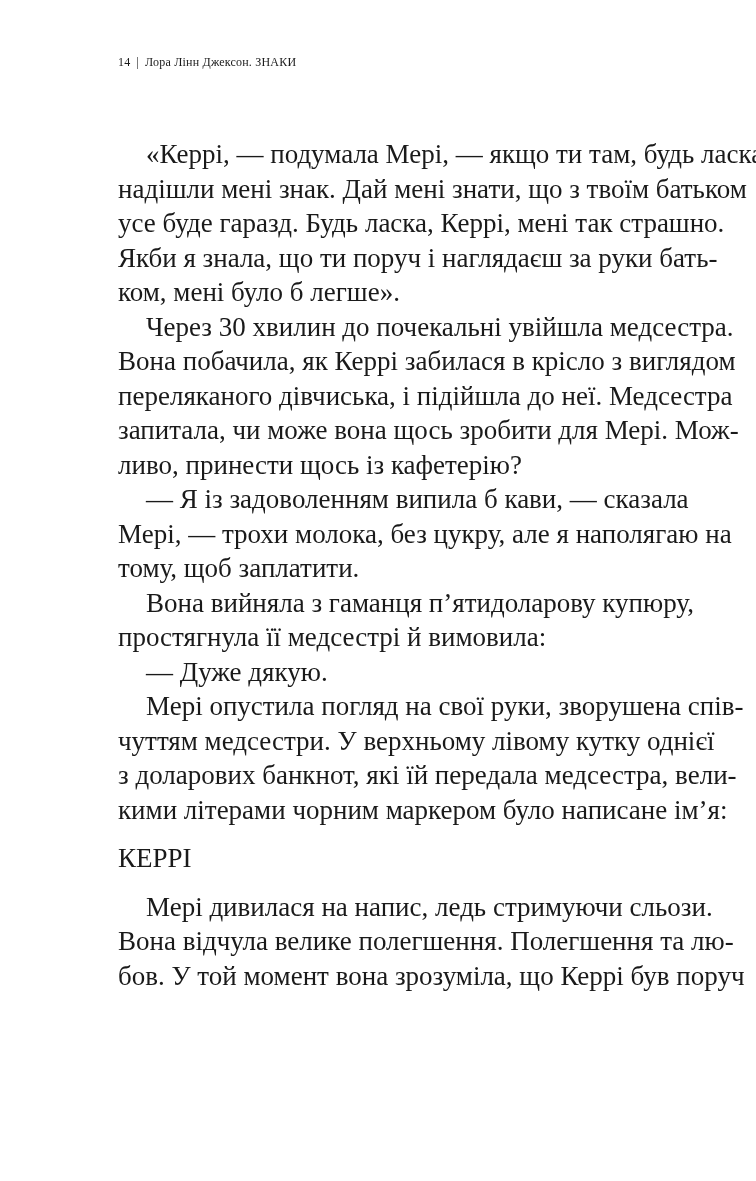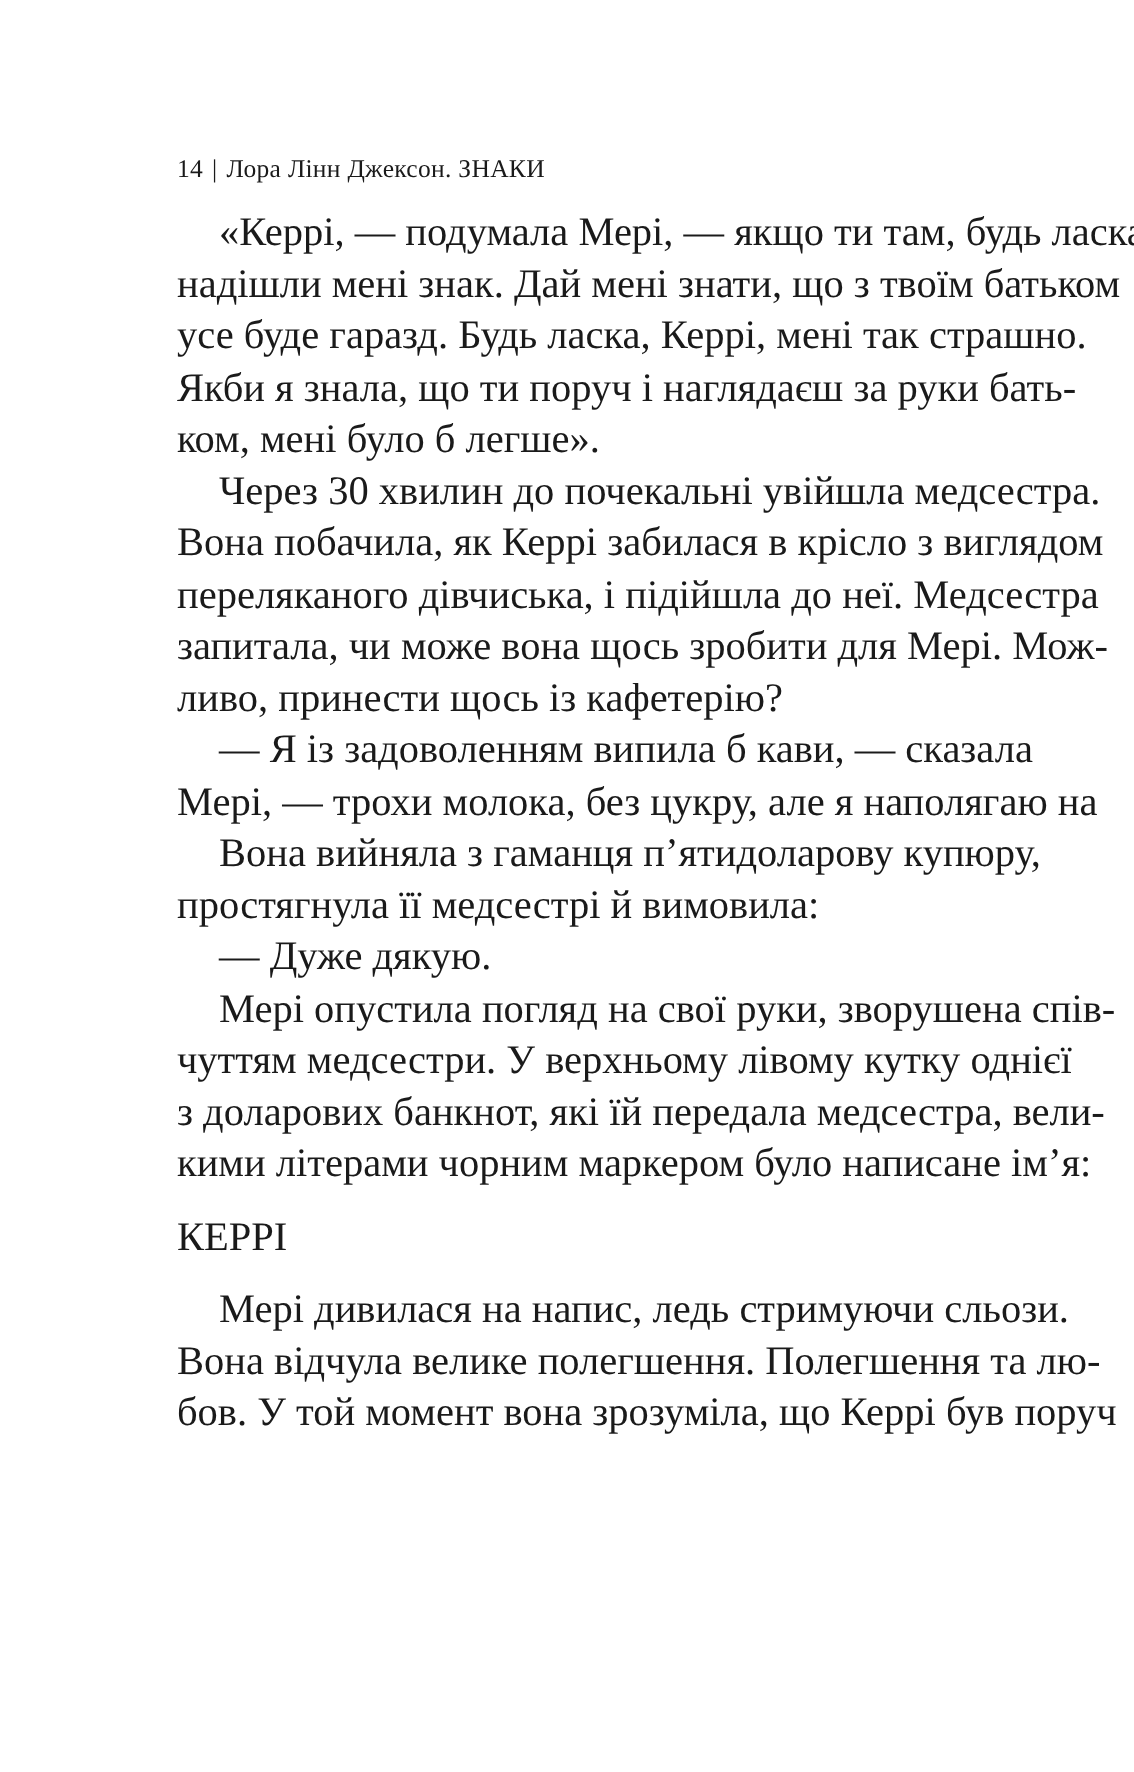--- a/index.html
+++ b/index.html
@@ -12,24 +12,23 @@
       height: 1181px;
       position: relative;
       overflow: hidden;
       font-family: "Liberation Serif", "DejaVu Serif", serif;
       color: #1a1a1a;
     }
     .running-head {
       position: absolute;
       left: 118px;
       top: 55px;
-      font-size: 17px;
+      font-size: 12px;
       letter-spacing: 0.2px;
       white-space: nowrap;
-      margin-top: 48px;
     }
     .running-head .sep { margin: 0 6px; }
     .text-block {
       position: absolute;
       left: 118px;
       top: 137px;
       width: 520px;
     }
     .line {
       height: 34.5px;
@@ -66,20 +65,21 @@
     <div class="line justify indent">Через 30 хвилин до почекальні увійшла медсестра.</div>
     <div class="line justify">Вона побачила, як Керрі забилася в крісло з виглядом</div>
     <div class="line justify">переляканого дівчиська, і підійшла до неї. Медсестра</div>
     <div class="line justify">запитала, чи може вона щось зробити для Мері. Мож-</div>
     <div class="line">ливо, принести щось із кафетерію?</div>
   </div>
 
   <div>
     <div class="line justify indent">— Я із задоволенням випила б кави, — сказала</div>
     <div class="line justify">Мері, — трохи молока, без цукру, але я наполягаю на</div>
+    <div class="line">тому, щоб заплатити.</div>
   </div>
 
   <div>
     <div class="line justify indent">Вона вийняла з гаманця п’ятидоларову купюру,</div>
     <div class="line">простягнула її медсестрі й вимовила:</div>
   </div>
 
   <div>
     <div class="line indent">— Дуже дякую.</div>
   </div>

